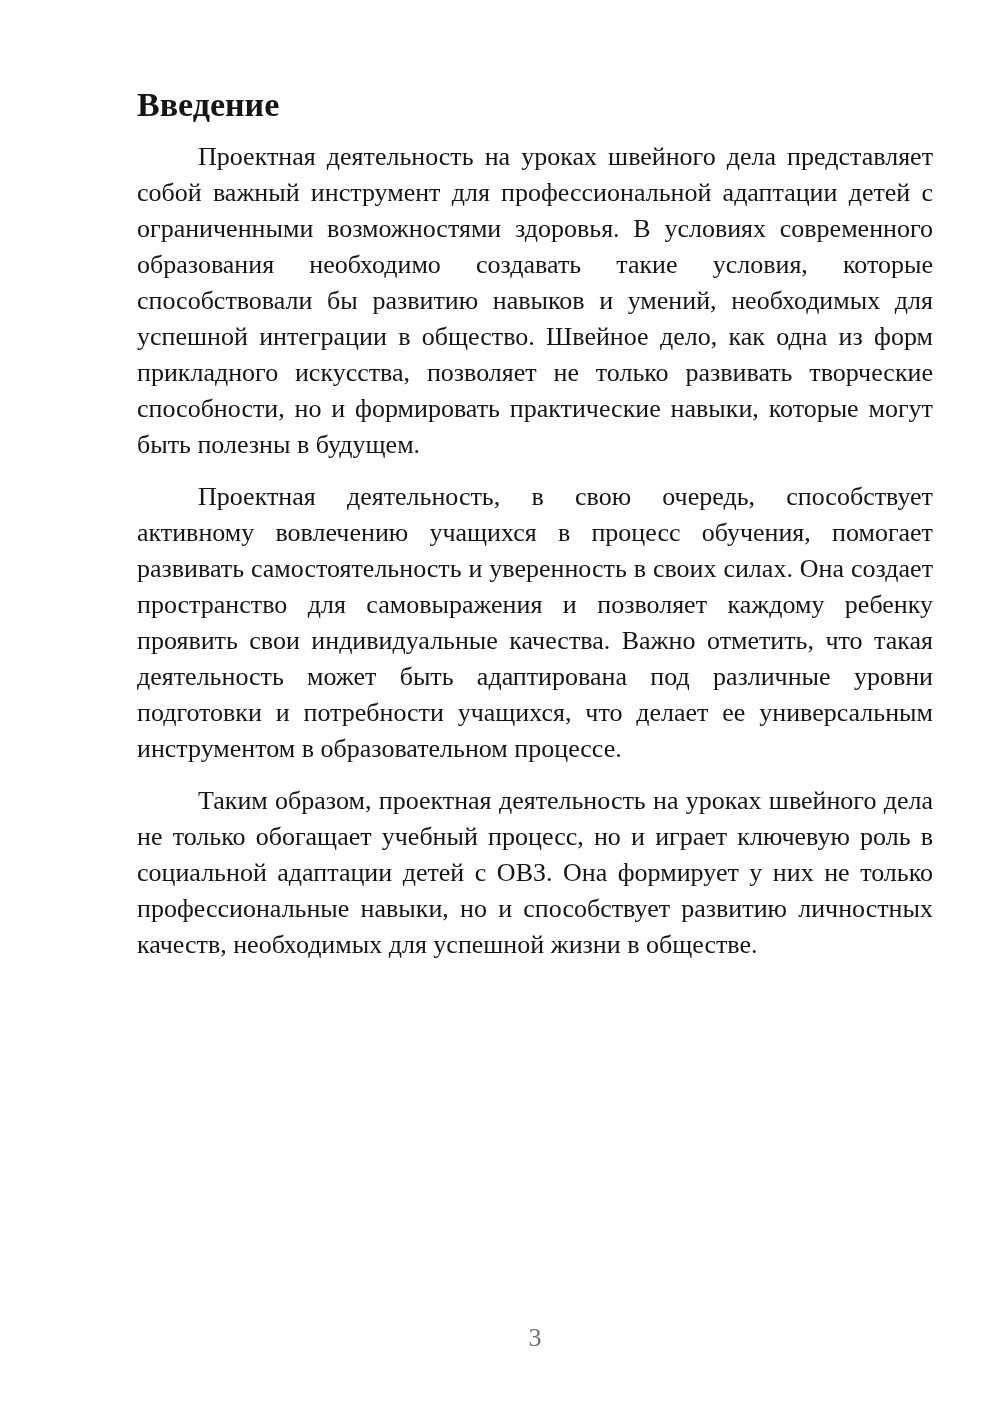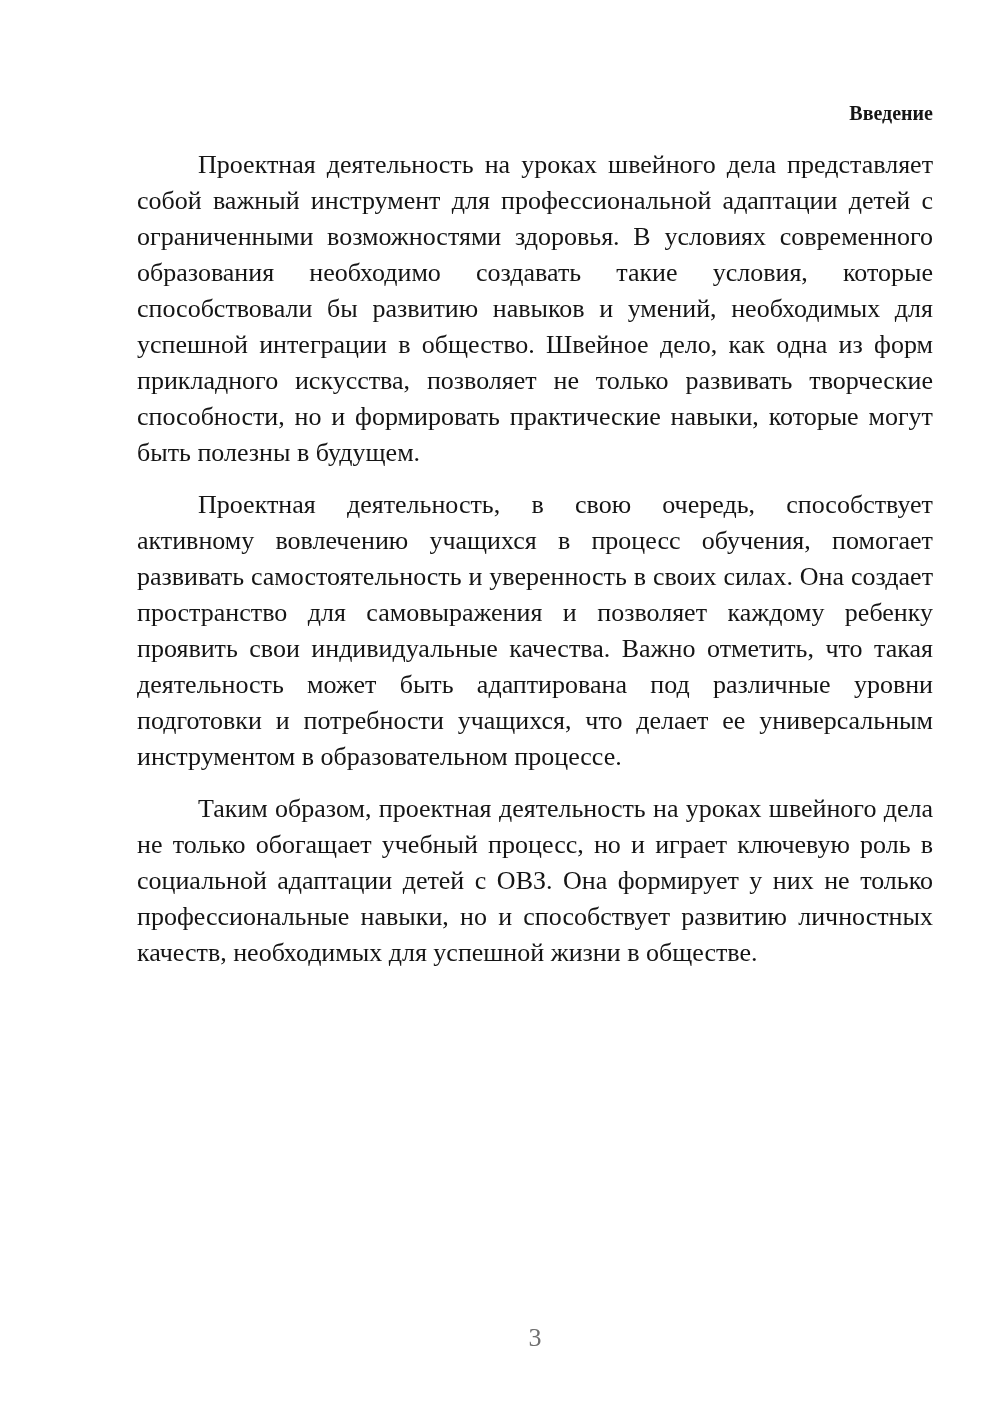--- a/index.html
+++ b/index.html
@@ -22,24 +22,24 @@
   .text-column {
     position: absolute;
     left: 137px;
     top: 87px;
     width: 796px;
     color: var(--text, #151515);
     font-size: 26px;
     line-height: 36px;
   }
   .doc-title {
-    margin: 8px 0 15px 0;
-    font-size: 20px;
+    margin: 0 0 15px 0;
+    font-size: 34px;
     font-weight: bold;
-    text-align: right;
+    text-align: left;
     line-height: 36px;
   }
   .paragraph {
     margin: 16px 0 15px 0;
     text-align: justify;
     text-indent: 61px;
   }
   .page-footer {
     position: absolute;
     top: 1320px;

